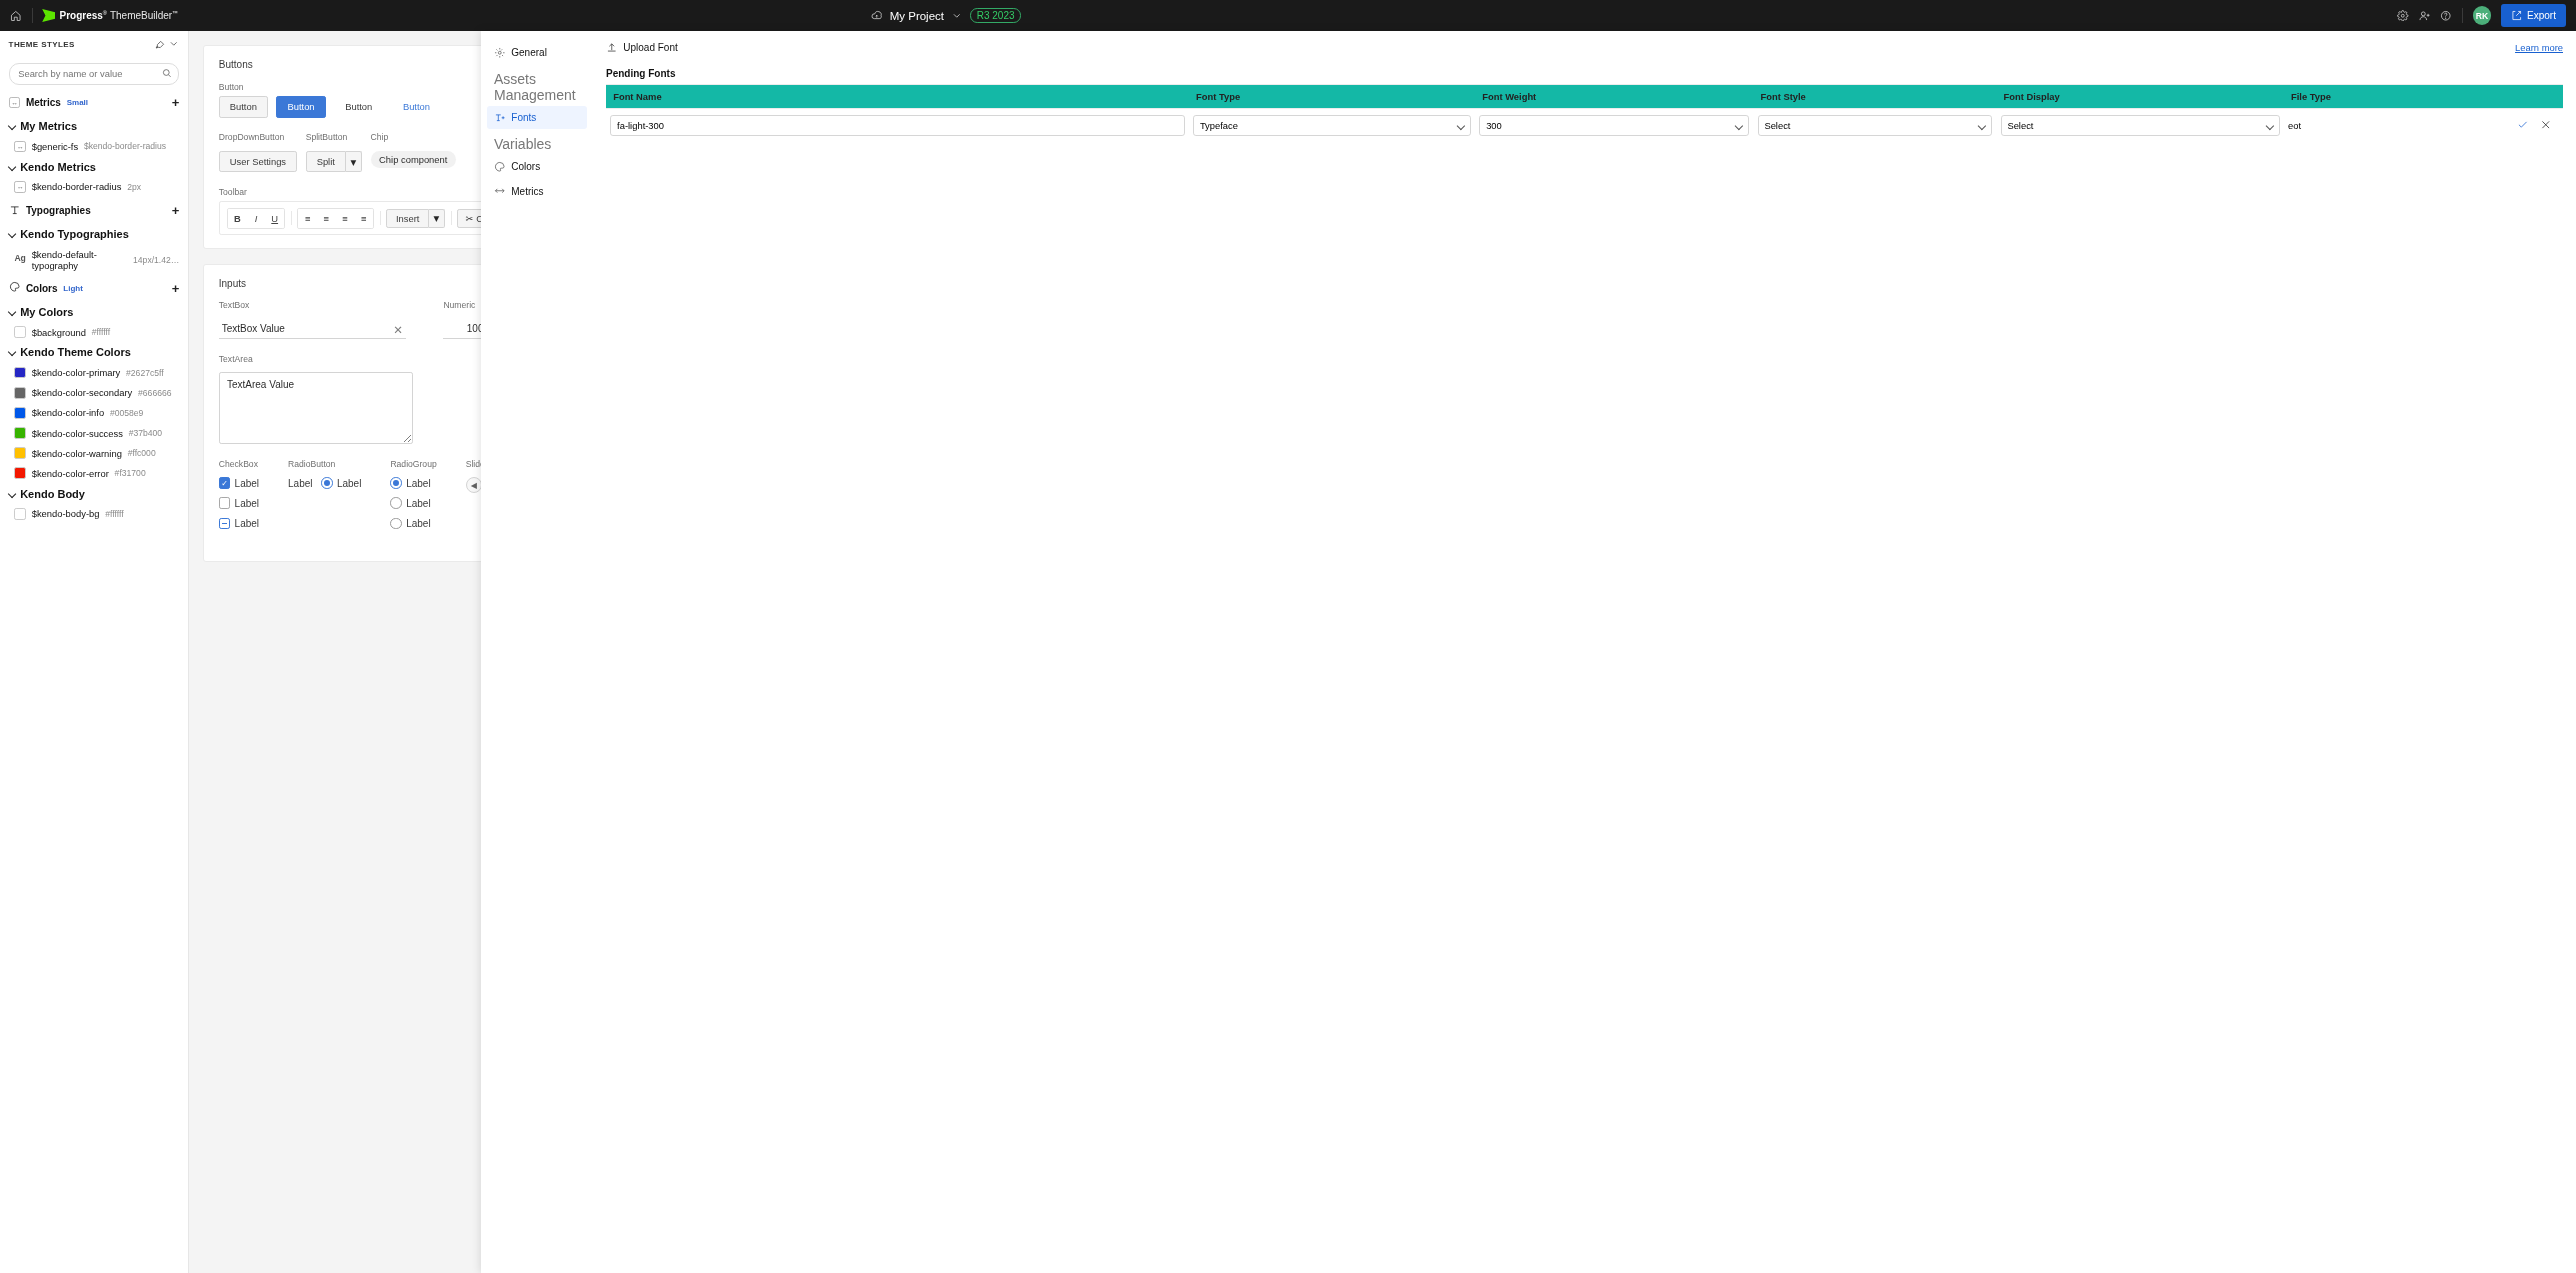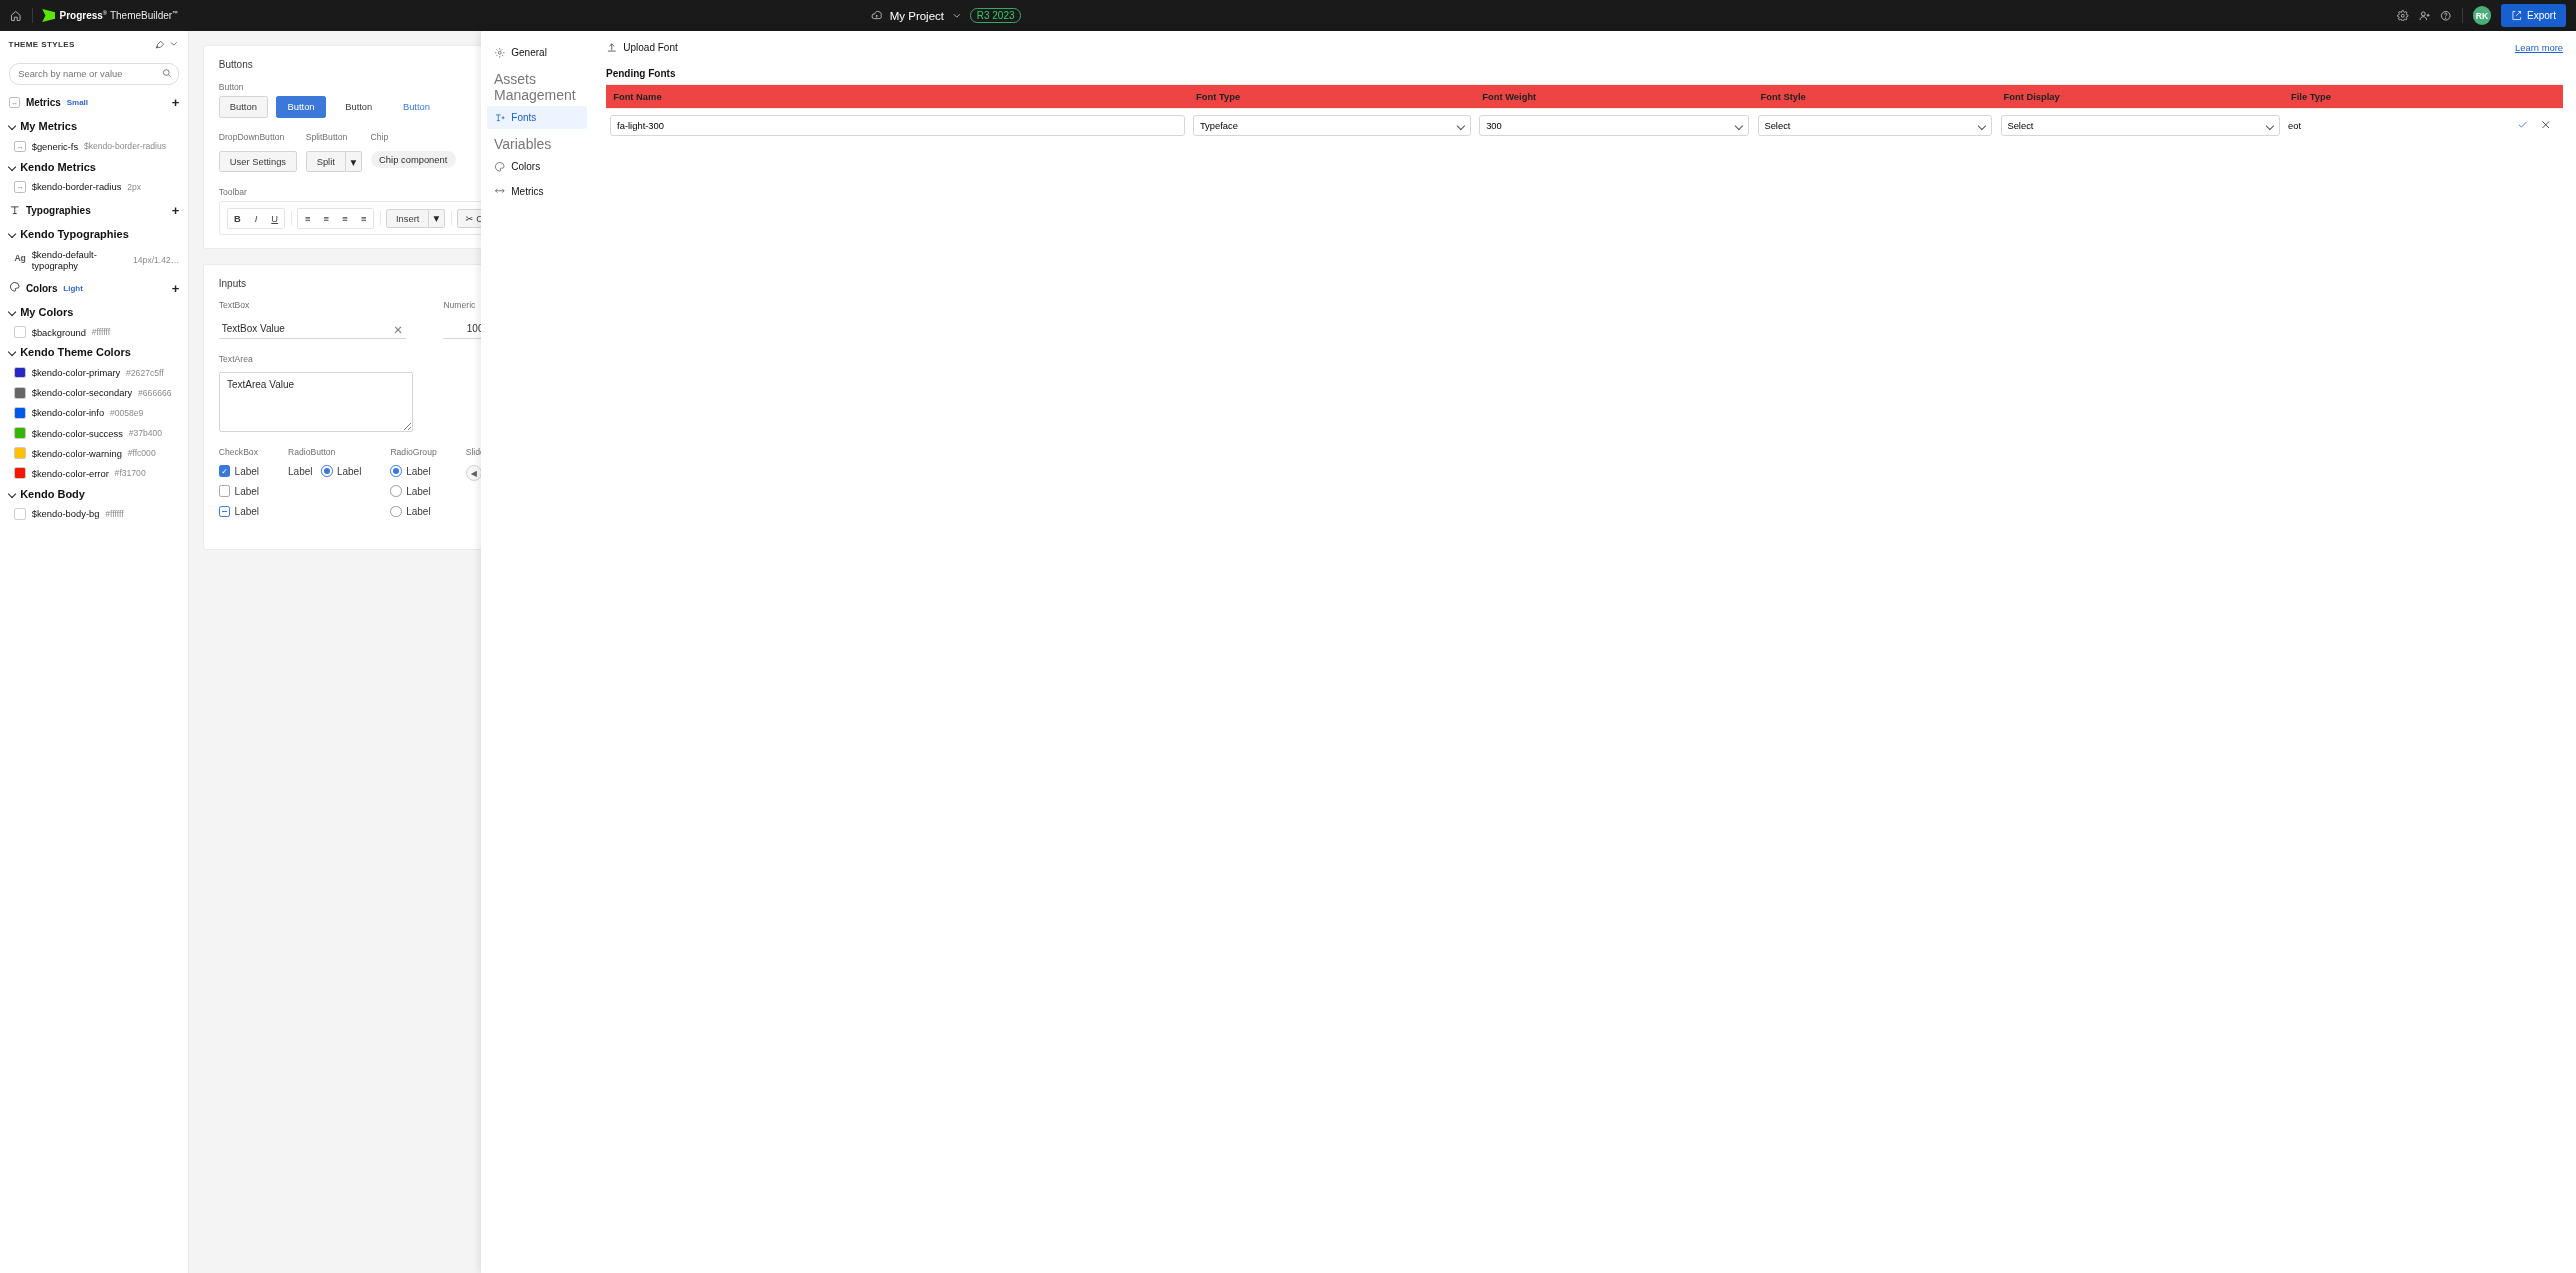--- a/index.html
+++ b/index.html
@@ -63,21 +63,21 @@
   .chip { background: #efefef; border-radius: 10px; padding: 2.9px 8.6px; font-size: 9.4px; }
 
   .toolbar-wrap { border: 0.7px solid #e4e4e4; border-radius: 2.2px; padding: 5.8px 7.2px; display: flex; gap: 5.8px; align-items: center; }
   .tb-grp { display: flex; border: 0.7px solid #ddd; border-radius: 2.2px; overflow: hidden; }
   .tb-grp button { border: none; background: #fff; width: 18.7px; height: 18.7px; font-size: 9.4px; color: #222; }
   .tb-sep { width: 0.7px; height: 14.4px; background: #e4e4e4; }
 
   .textbox { border: none; border-bottom: 0.7px solid #ccc; padding: 4.3px 2.9px; font-size: 10px; width: 187px; }
   .textbox-wrap { position: relative; display: inline-block; }
   .textbox-wrap .clear { position: absolute; right: 2.9px; top: 4.3px; color: #666; cursor: pointer; }
-  .textarea { border: 0.7px solid #ccc; border-radius: 2.2px; padding: 5.8px 7.2px; font-size: 10px; width: 194px; height: 60px; resize: both; }
+  .textarea { border: 0.7px solid #ccc; border-radius: 2.2px; padding: 5.8px 7.2px; font-size: 10px; width: 194px; height: 72px; resize: both; }
 
   .checkbox, .radio { display: flex; align-items: center; gap: 4.3px; font-size: 10px; color: #111; margin-bottom: 4.3px; }
   .cb-box { width: 11.5px; height: 11.5px; border: 0.7px solid #1860d0; border-radius: 2.2px; display: flex; align-items: center; justify-content: center; }
   .cb-box.checked { background: #1860d0; color: #fff; font-size: 8px; }
   .cb-box.ind::after { content: ""; width: 5.8px; height: 1.4px; background: #1860d0; }
   .rd-box { width: 11.5px; height: 11.5px; border: 1.4px solid #1860d0; border-radius: 50%; display: flex; align-items: center; justify-content: center; }
   .rd-box.checked::after { content: ""; width: 5.8px; height: 5.8px; border-radius: 50%; background: #1860d0; }
   .rd-box.empty { border-color: #888; }
   .slider-btn { width: 16px; height: 16px; border: 0.7px solid #ccc; border-radius: 8px; background: #f5f5f5; font-size: 8px; color: #444; }
 
@@ -93,21 +93,21 @@
   .panel-body { flex: 1; display: flex; min-height: 0; }
   .panel-nav { width: 112px; padding: 10px 5.8px; display: flex; flex-direction: column; gap: 1.4px; }
   .panel-nav .item { display: flex; align-items: center; gap: 5.8px; padding: 5.8px 7.2px; font-size: 10px; color: #111; border-radius: 2.9px; cursor: pointer; }
   .panel-nav .item.active { background: #eef4ff; color: #1860d0; }
   .panel-nav .section-lbl { font-size: 14px; color: #777; padding: 5.8px 7.2px 1.4px; }
   .panel-content { flex: 1; padding: 10px 13px; overflow: auto; }
   .upload-row { display: flex; align-items: center; gap: 5.8px; font-size: 10px; color: #111; margin-bottom: 13px; }
   .learn-more { margin-left: auto; color: #1860d0; text-decoration: underline; font-size: 9.4px; }
   .pending-title { font-size: 10px; font-weight: 600; margin-bottom: 5.8px; color: #111; }
   table.fonts { width: 100%; border-collapse: collapse; font-size: 9.4px; }
-  table.fonts thead th { text-align: left; font-weight: 600; background: #ef4444; border-top: 0.7px solid #ececec; border-bottom: 0.7px solid #ececec; padding: 5.8px 7.2px; color: #222; }
+  table.fonts thead th { text-align: left; font-weight: 600; background: #14b8a6; border-top: 0.7px solid #ececec; border-bottom: 0.7px solid #ececec; padding: 5.8px 7.2px; color: #222; }
   table.fonts td { padding: 5.8px 4.3px; }
   .outline-input, .outline-select { border: 0.7px solid #d6d6d6; border-radius: 2.9px; padding: 4.3px 5.8px; font-size: 9.4px; width: 100%; background: #fff; }
   .outline-select { display: flex; align-items: center; justify-content: space-between; cursor: pointer; }
   .chev-dn { width: 5.8px; height: 5.8px; border-right: 1.1px solid #555; border-bottom: 1.1px solid #555; transform: rotate(45deg); margin-left: 4.3px; }
   .row-actions { display: flex; gap: 11.5px; justify-content: center; }
   .row-actions .ok { color: #1860d0; }
   .row-actions .del { color: #222; }
 </style>
 </head>
 <body>

